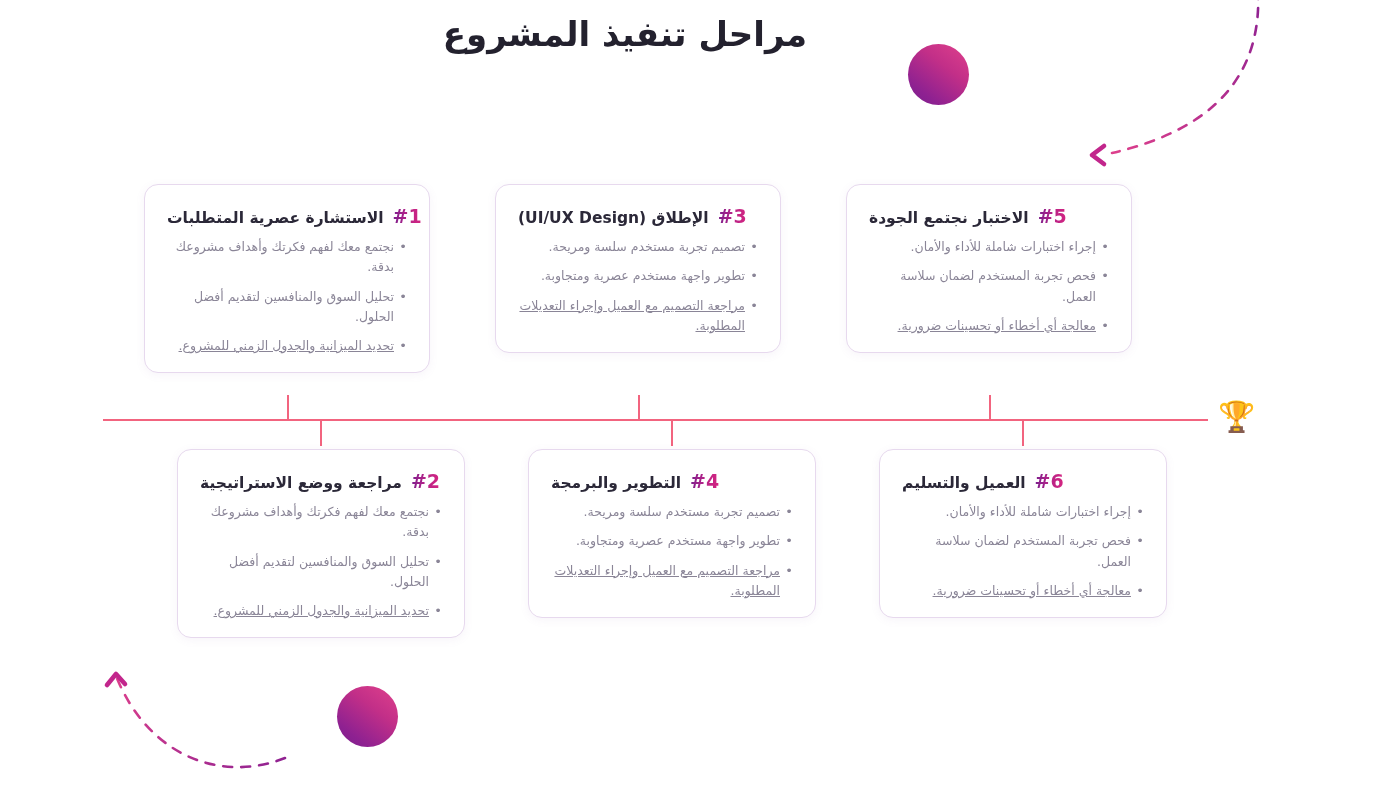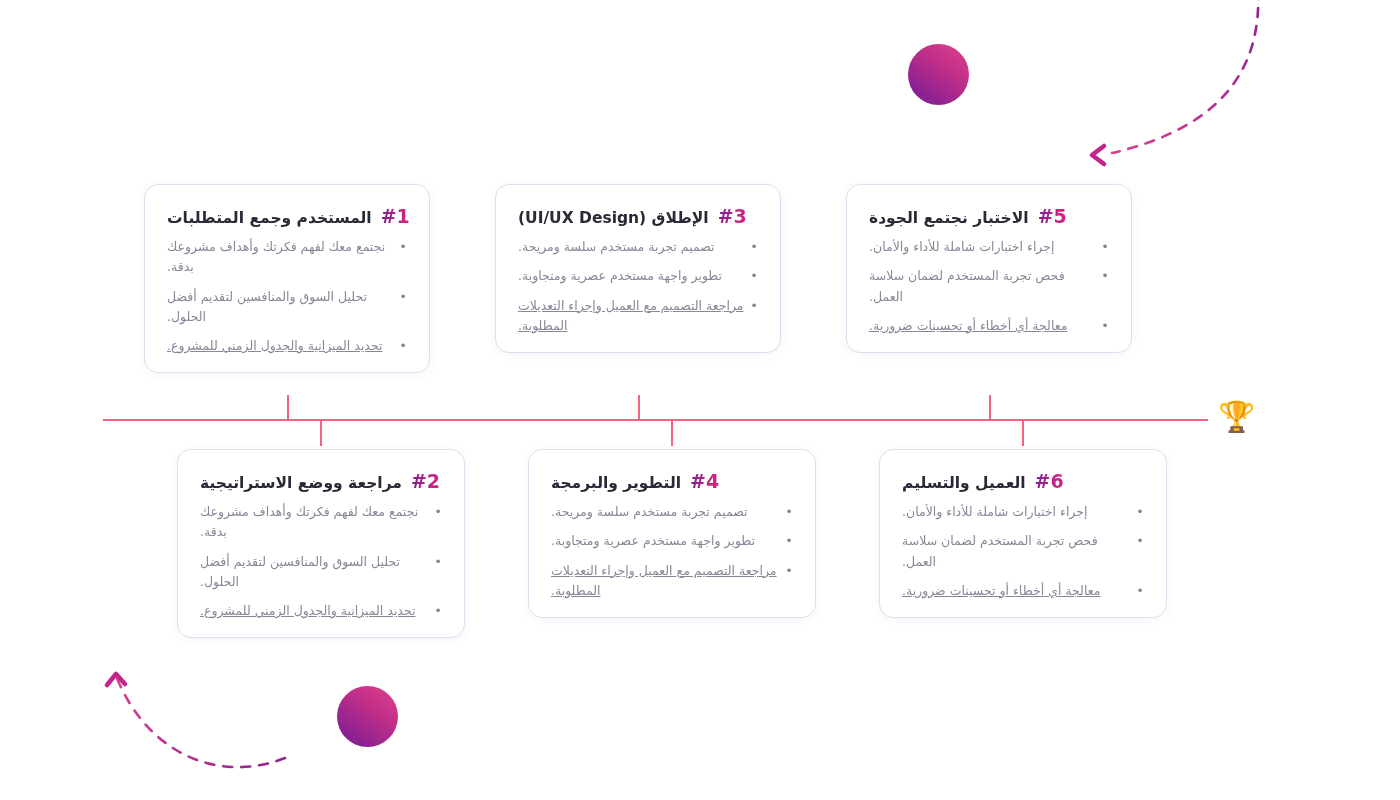--- a/index.html
+++ b/index.html
@@ -137,21 +137,21 @@
     margin: 0;
     padding: 0;
   }
   .bullets li {
     position: relative;
     font-size: 12.5px;
     line-height: 1.62;
     color: #8a8597;
     padding-right: 13px;
     margin-bottom: 9px;
-    text-align: left;
+    text-align: right;
   }
   .bullets li:last-child { margin-bottom: 0; text-decoration: underline; }
   .bullets li::before {
     content: "•";
     position: absolute;
     right: 0;
     top: -1px;
     color: #8a8597;
     font-size: 13px;
   }
@@ -164,20 +164,21 @@
   
   .card-2 { left: 177px;  top: 449px; width: 288px; }
   .card-4 { left: 528px;  top: 449px; width: 288px; }
   .card-6 { left: 879px;  top: 449px; width: 288px; }
 </style>
 </head>
 <body>
 
 <div class="stage">
 
+  <div class="page-title">مراحل تنفيذ المشروع</div>
 
   <div class="sphere sphere-top"></div>
   <div class="sphere sphere-bottom"></div>
 
   <svg class="decor-svg" viewBox="0 0 1400 800" xmlns="http://www.w3.org/2000/svg">
     <defs>
       <linearGradient id="dashGradTop" x1="1" y1="0" x2="0" y2="1">
         <linearGradient></linearGradient>
       </linearGradient>
       <linearGradient id="gradTop" x1="1260" y1="0" x2="1105" y2="158" gradientUnits="userSpaceOnUse">
@@ -205,21 +206,21 @@
 
   <div class="stem stem-down" style="left:320px;"></div>
   <div class="stem stem-down" style="left:671px;"></div>
   <div class="stem stem-down" style="left:1022px;"></div>
 
   <div class="trophy">🏆</div>
 
   <div class="card card-1">
     <div class="card-head">
       <span class="card-num">#1</span>
-      <span class="card-title">المستخدم وجمع المتطلبات</span>
+      <span class="card-title">الاستشارة عصرية المتطلبات</span>
     </div>
     <ul class="bullets">
       <li>نجتمع معك لفهم فكرتك وأهداف مشروعك بدقة.</li>
       <li>تحليل السوق والمنافسين لتقديم أفضل الحلول.</li>
       <li>تحديد الميزانية والجدول الزمني للمشروع.</li>
     </ul>
   </div>
 
   <div class="card card-3">
     <div class="card-head">

